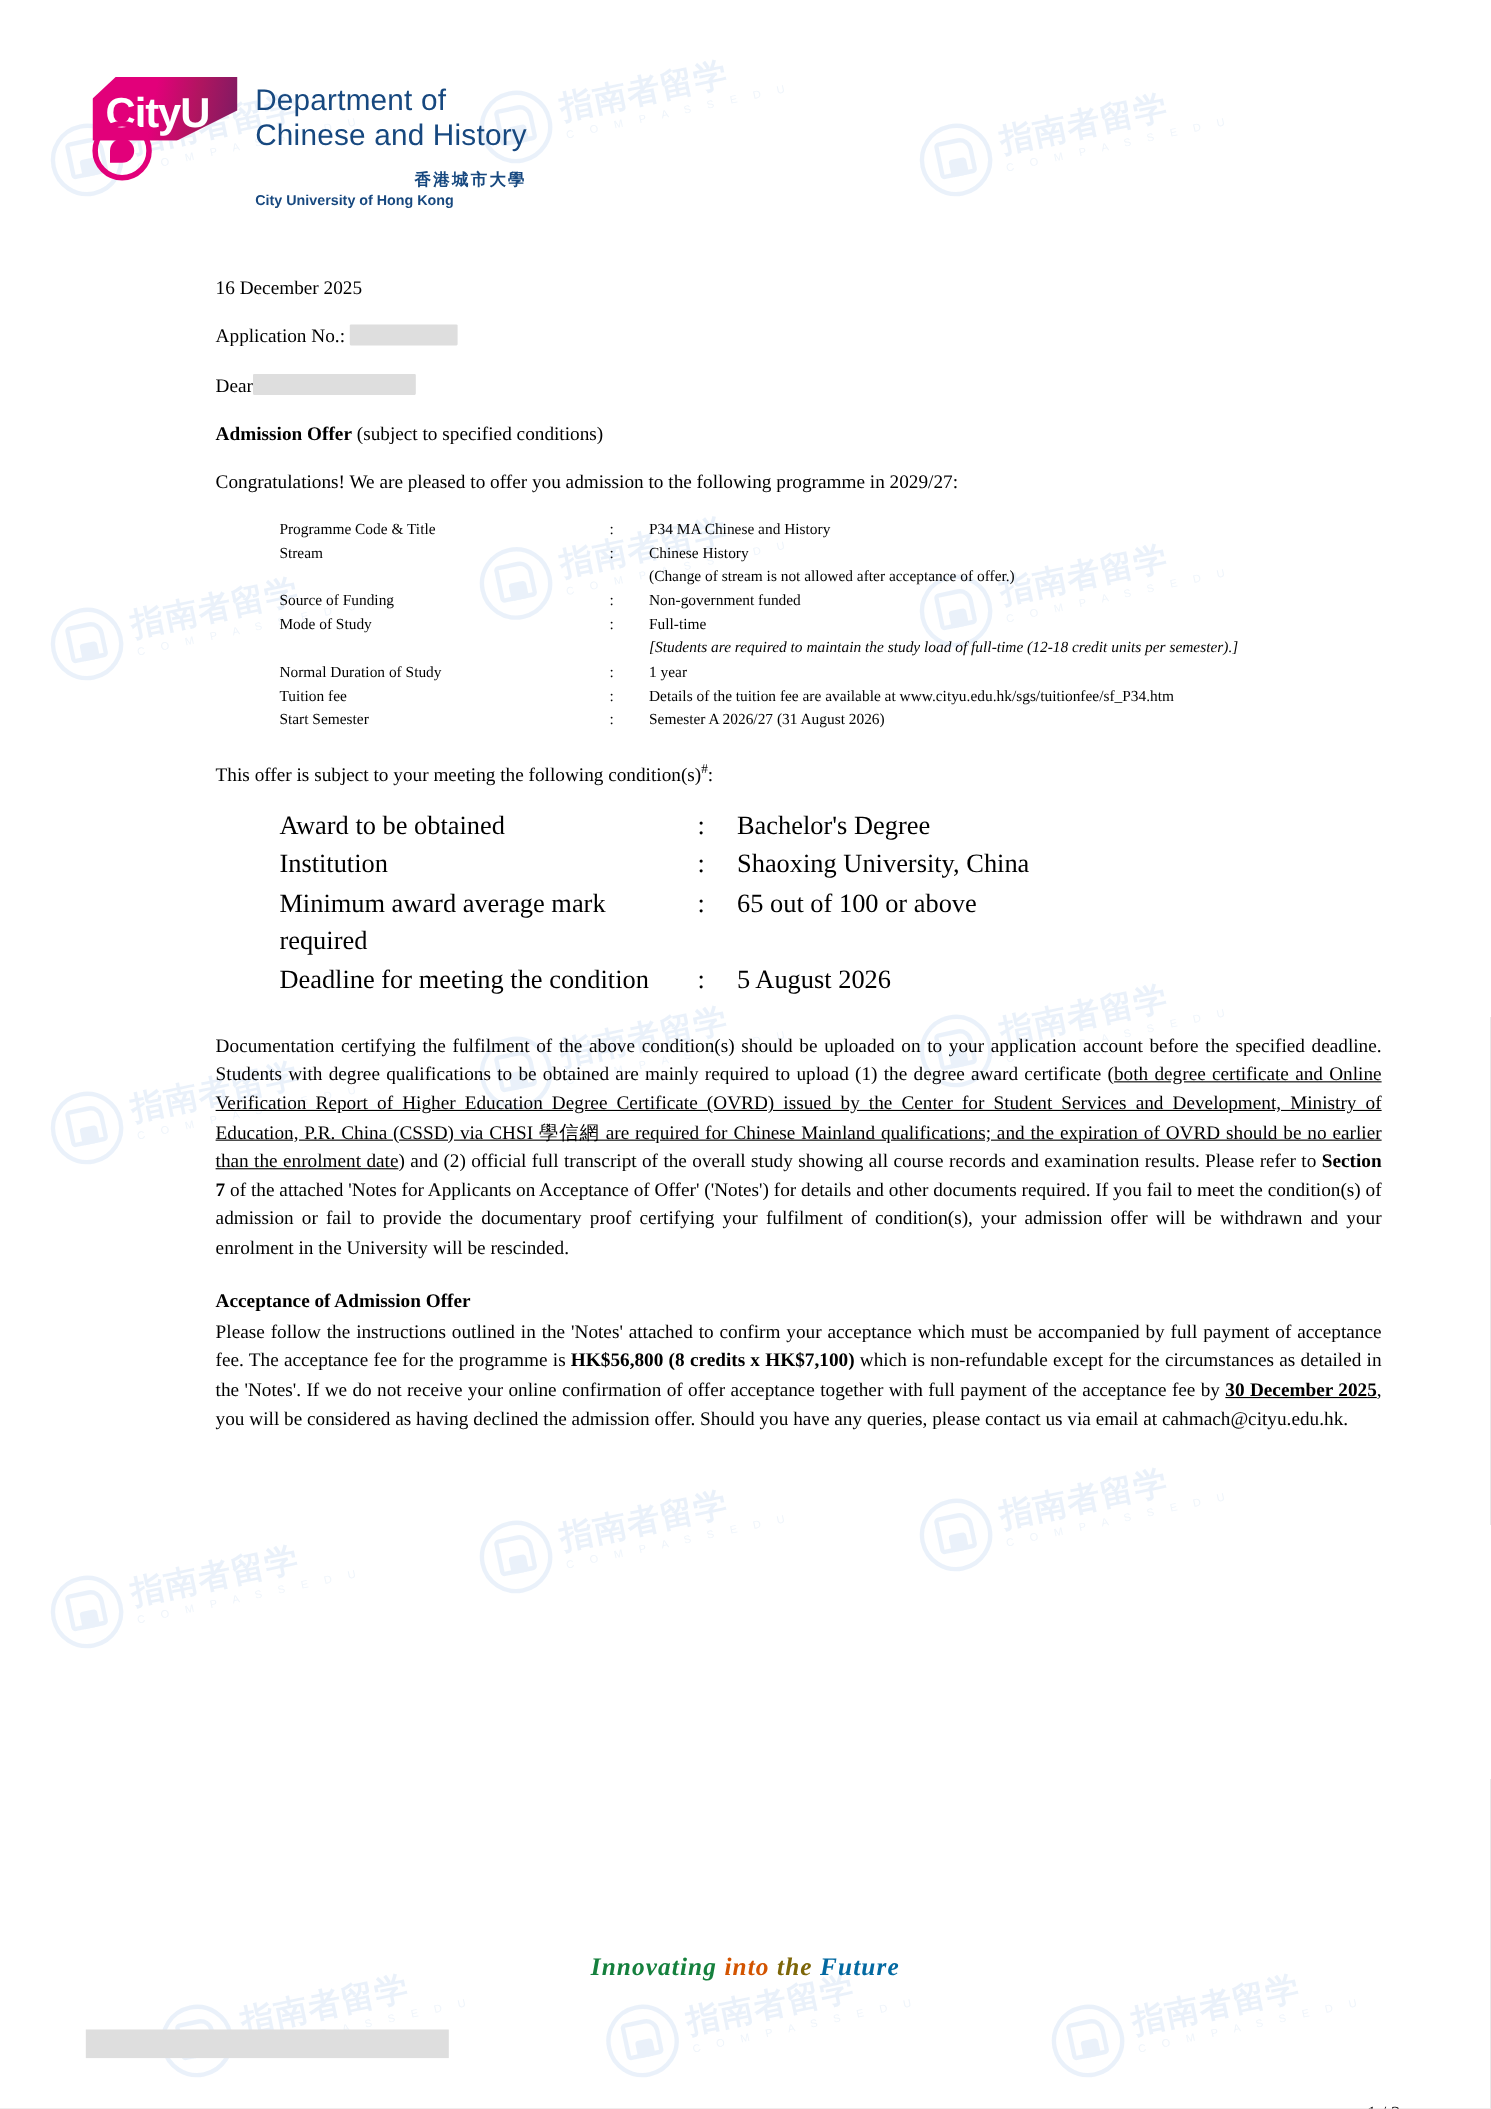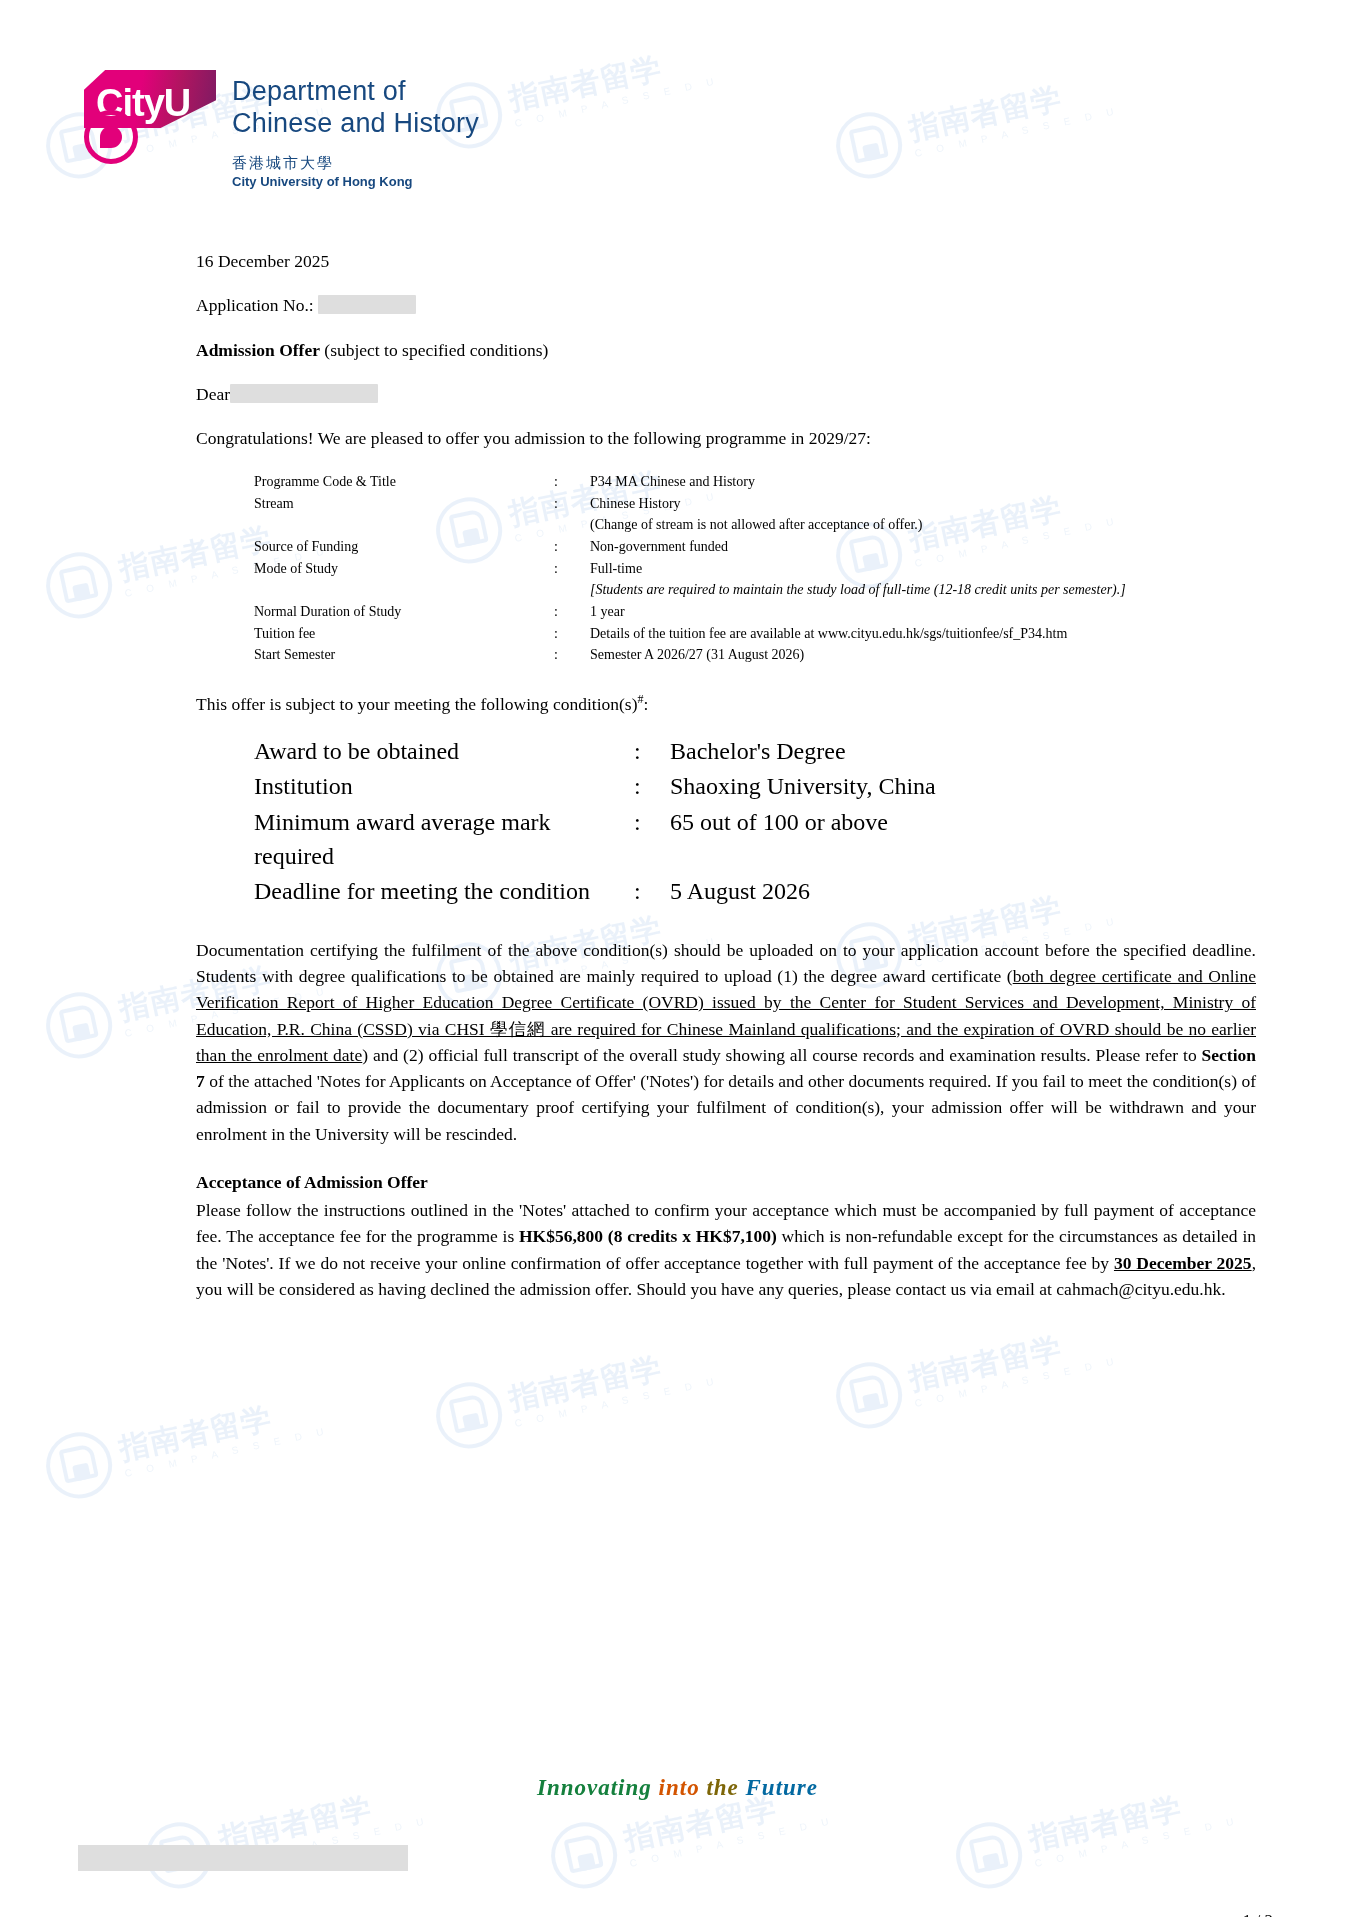--- a/index.html
+++ b/index.html
@@ -145,23 +145,24 @@
     font-family: "Liberation Sans", sans-serif;
     font-size: 27px;
     color: #17487f;
     line-height: 1.18;
     letter-spacing: 0.2px;
   }
   .uni-cn {
     margin-top: 14px;
     font-family: "DejaVu Sans", sans-serif;
     font-size: 15px;
-    font-weight: 400;
+    font-weight: 700;
     color: #17487f;
     letter-spacing: 2px;
+    text-align: right;
   }
   .uni-en {
     font-family: "Liberation Sans", sans-serif;
     font-size: 13px;
     font-weight: 700;
     color: #17487f;
     letter-spacing: 0px;
     margin-top: 1px;
   }
 
@@ -288,25 +289,25 @@
   <div class="body-area">
 
     <p class="para tight">16 December 2025</p>
 
     <p class="para tight">
       <span>Application No.:</span>
       <span class="redact r1"></span>
     </p>
 
     <p class="para tight">
+      <span>Dear</span><span class="redact r2"></span>
+    </p>
+
+    <p class="para tight">
       <b>Admission Offer</b><span> (subject to specified conditions)</span>
-    </p>
-
-    <p class="para tight">
-      <span>Dear</span><span class="redact r2"></span>
     </p>
 
     <p class="para">Congratulations! We are pleased to offer you admission to the following programme in 2029/27:</p>
 
     <div class="kv-block">
       <table class="kv">
         <tbody>
             <tr>
           <td class="k">Programme Code &amp; Title</td>
           <td class="c">:</td>

